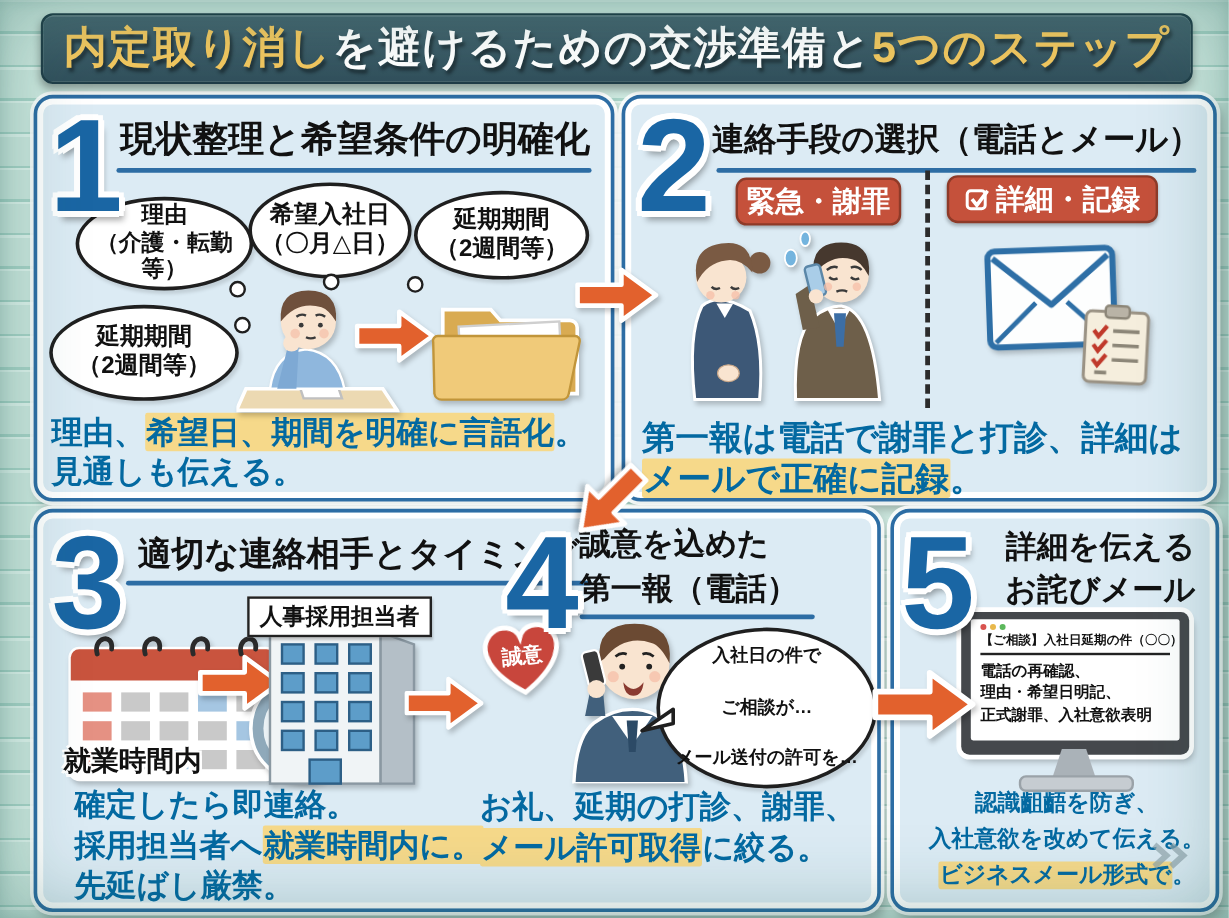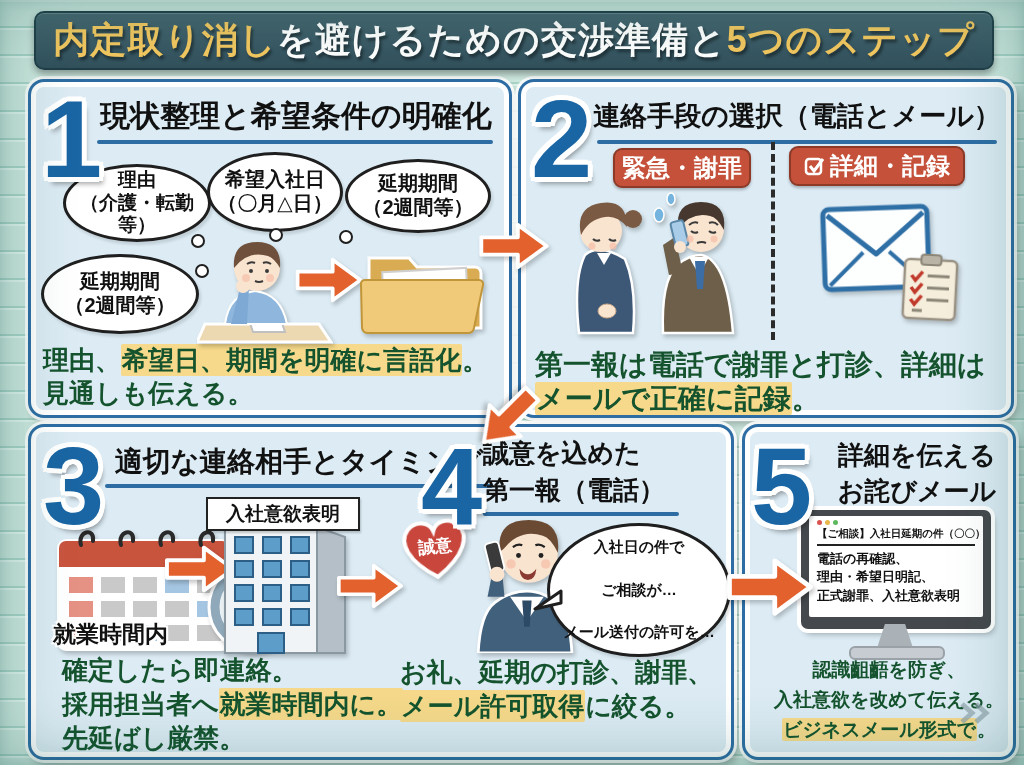--- a/index.html
+++ b/index.html
@@ -26,21 +26,21 @@
   .t-white{color:#ffffff;}
   
   .panel{background:#dcebf4;border:3px solid #2d6da4;border-radius:16px;z-index:2;
     box-shadow:0 0 0 3px rgba(255,255,255,.85), 4px 6px 9px rgba(0,0,0,.28), inset 0 0 0 5px #ffffff;}
   .num{font-size:110px;font-weight:900;line-height:1;color:#1a66a4;z-index:5;
     text-shadow:-4px -4px 0 #fff,4px -4px 0 #fff,-4px 4px 0 #fff,4px 4px 0 #fff,
                 -5px 0 0 #fff,5px 0 0 #fff,0 -5px 0 #fff,0 5px 0 #fff,4px 7px 5px rgba(0,0,0,.35);}
   .ptitle{font-weight:900;color:#111;white-space:nowrap;}
   .underline{height:4px;background:#2d6da4;border-radius:2px;}
   
-  .caption{font-weight:900;color:#14532d;}
+  .caption{font-weight:900;color:#0369a1;}
   .cap-line{white-space:nowrap;}
   .hl{background:#f6d98a;padding:1px 1px;border-radius:2px;}
   
   .bubble{background:#fff;border:3px solid #1f1f1f;border-radius:50%;
     display:flex;flex-direction:column;align-items:center;justify-content:center;
     font-weight:900;color:#111;text-align:center;line-height:1.18;z-index:4;
     box-shadow:2px 3px 3px rgba(0,0,0,.12);}
   .tail{width:10px;height:10px;background:#fff;border:2.5px solid #1f1f1f;border-radius:50%;z-index:4;}
   .speech{background:#fff;border:3px solid #1f1f1f;border-radius:50%;z-index:4;
     display:flex;flex-direction:column;align-items:center;justify-content:center;
@@ -239,21 +239,21 @@
       <circle cx="46" cy="46" r="38" fill="#eaf1f5" stroke="#8fa9ba" stroke-width="9"></circle>
       <path d="M46,48 V24 M46,48 h20" stroke="#2a2a2a" stroke-width="5" stroke-linecap="round" fill="none"></path>
       <circle cx="46" cy="47" r="3" fill="#2a2a2a"></circle>
     </svg>
     <div class="abs outline-label" style="left:22px;top:192px;font-size:23px;">就業時間内</div>
 
     <svg class="abs sticker" style="left:134px;top:116px;" width="70" height="52" viewBox="0 0 72 52">
       <polygon points="2,17 40,17 40,4 70,26 40,48 40,35 2,35" fill="#e2612d" stroke="#fff" stroke-width="4" stroke-linejoin="round"></polygon>
     </svg>
 
-    <div class="abs signboard" style="left:175px;top:70px;width:150px;height:30px;font-size:19px;">入社意欲表明</div>
+    <div class="abs signboard" style="left:175px;top:70px;width:150px;height:30px;font-size:19px;">人事採用担当者</div>
     <svg class="abs sticker" style="left:186px;top:96px;" width="138" height="134" viewBox="0 0 138 134">
       <polygon points="100,4 128,14 128,130 100,130" fill="#b4bfc7" stroke="#8a98a2" stroke-width="2"></polygon>
       <rect x="8" y="4" width="92" height="126" fill="#f0f4f6" stroke="#8a98a2" stroke-width="2"></rect>
       <g fill="#5d9dc9" stroke="#2d5f86" stroke-width="2">
         <rect x="18" y="14" width="18" height="16"></rect>
           <rect x="46" y="14" width="18" height="16"></rect>
           <rect x="74" y="14" width="18" height="16"></rect>
         <rect x="18" y="38" width="18" height="16"></rect>
           <rect x="46" y="38" width="18" height="16"></rect>
           <rect x="74" y="38" width="18" height="16"></rect>

